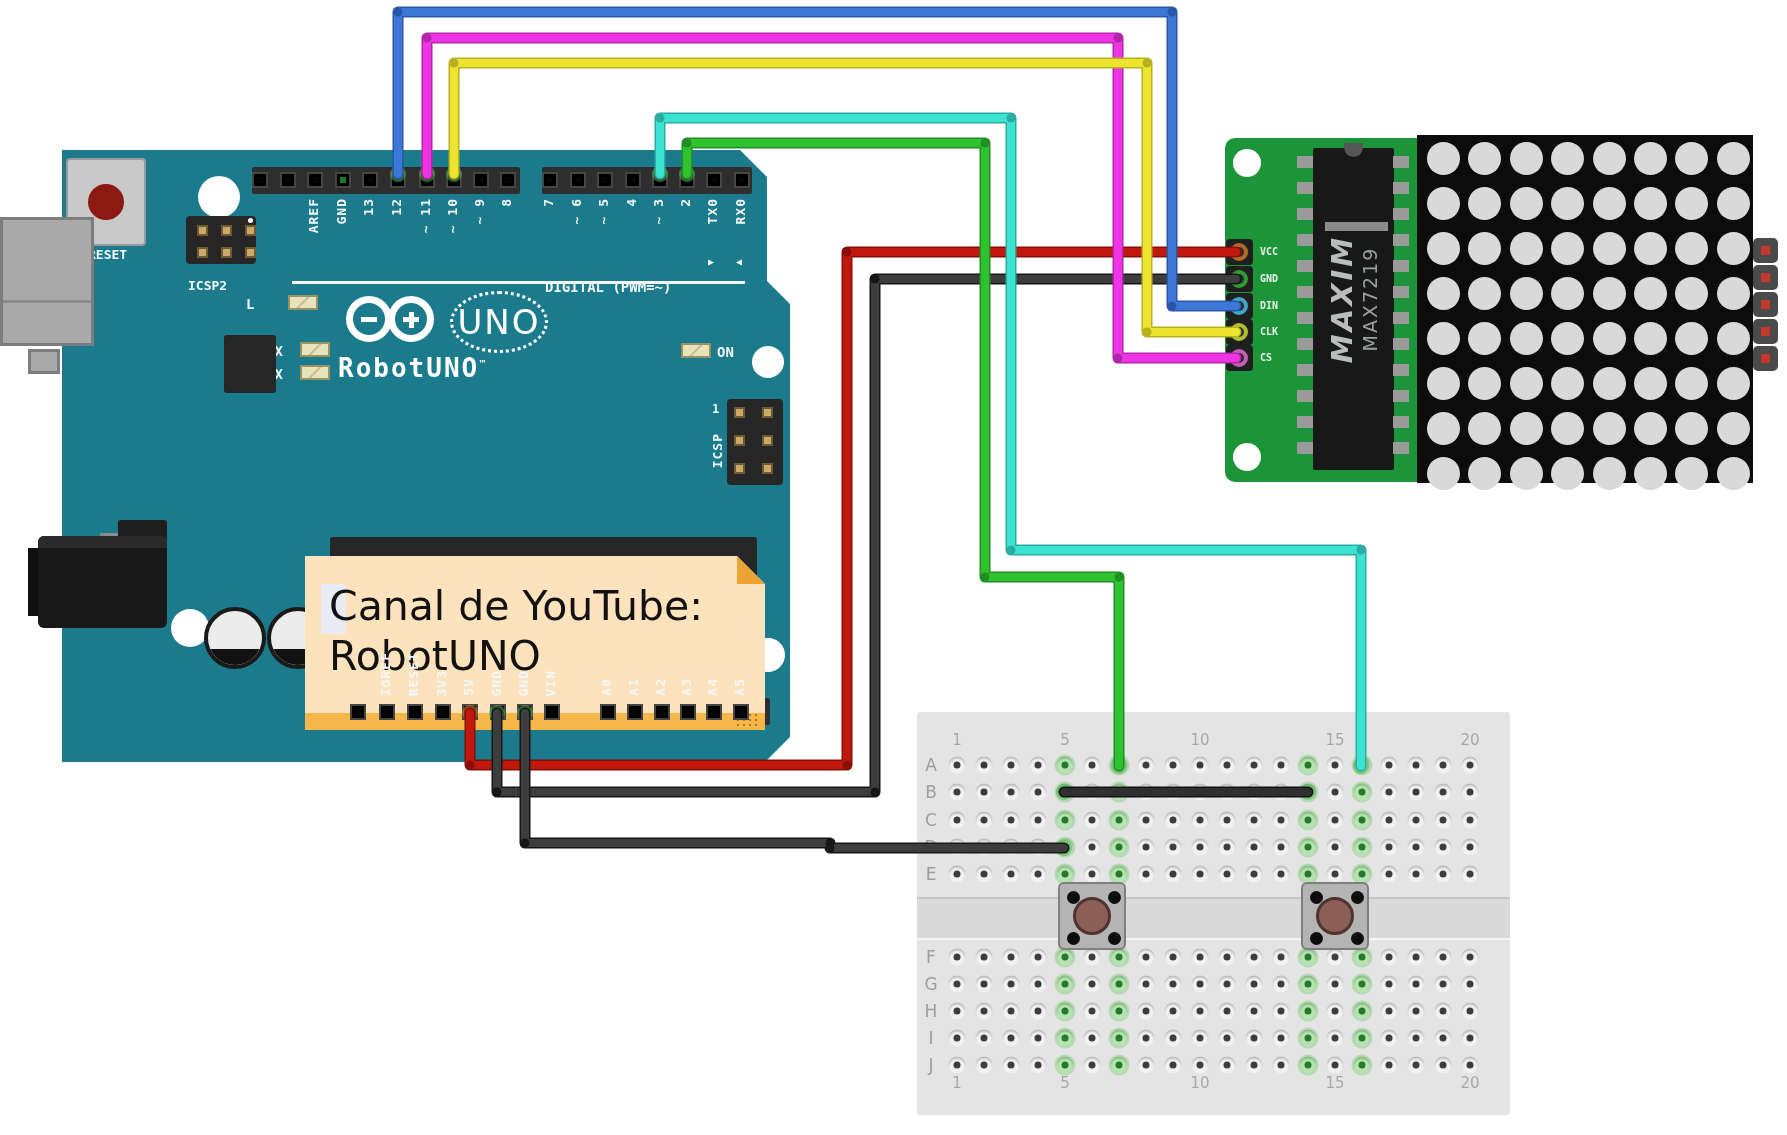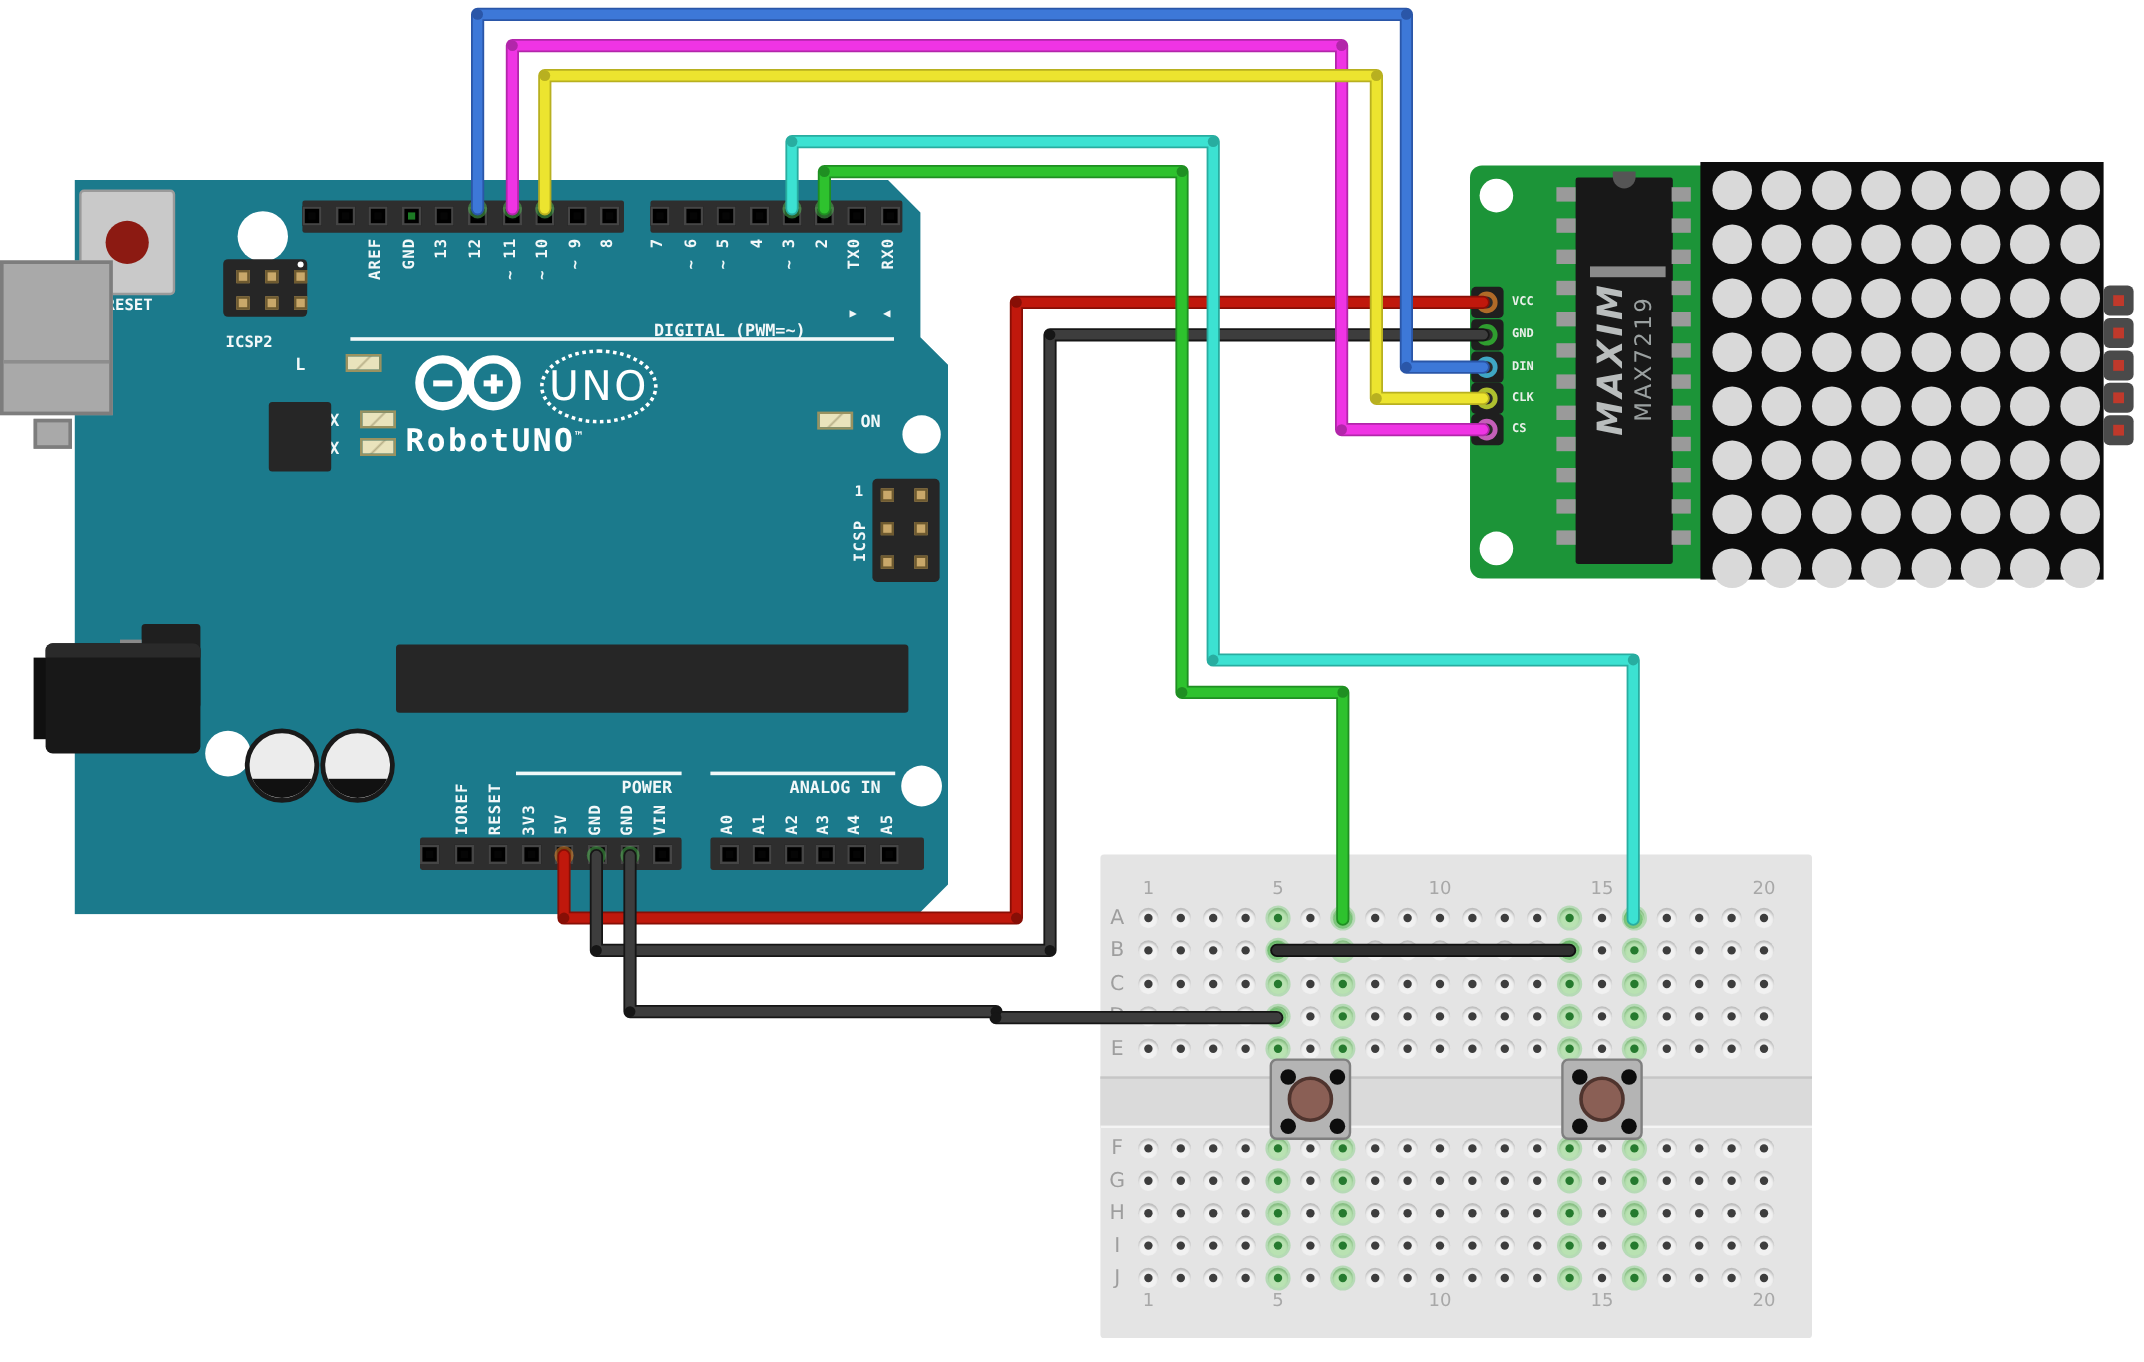--- a/index.html
+++ b/index.html
@@ -91,21 +91,21 @@
       </div>
     <div class="sk" style="left:126px;top:128px;font-size:13px;">ICSP2</div>
 
     <div class="pinstrip" style="left:190px;top:17px;width:268px;"></div>
     <div class="pinstrip" style="left:480px;top:17px;width:210px;"></div>
 
     <div class="pinstrip" style="left:288px;top:548px;width:218px;"></div>
     <div class="pinstrip" style="left:530px;top:548px;width:178px;"></div>
 
     <div class="wline" style="left:230px;top:131px;width:453px;"></div>
-    <div class="sk" style="left:483px;top:118px;text-align:right;">DIGITAL (PWM=~)</div>
+    <div class="sk" style="left:483px;top:129px;text-align:right;">DIGITAL (PWM=~)</div>
     <div class="wline" style="left:368px;top:493px;width:138px;"></div>
     <div class="sk" style="left:456px;top:499px;">POWER</div>
     <div class="wline" style="left:530px;top:493px;width:154px;"></div>
     <div class="sk" style="left:596px;top:499px;">ANALOG IN</div>
 
     <div class="sk" style="left:184px;top:146px;">L</div>
     <div class="ledrect" style="left:226px;top:145px;"></div>
     <div class="sk" style="left:204px;top:193px;">TX</div>
     <div class="ledrect" style="left:238px;top:192px;"></div>
     <div class="sk" style="left:204px;top:216px;">RX</div>
@@ -149,20 +149,43 @@
         <div class="goldpin" style="left: 672px; top: 257px;"></div>
         <div class="goldpin" style="left: 700px; top: 257px;"></div>
         <div class="goldpin" style="left: 672px; top: 285px;"></div>
         <div class="goldpin" style="left: 700px; top: 285px;"></div>
         <div class="goldpin" style="left: 672px; top: 313px;"></div>
         <div class="goldpin" style="left: 700px; top: 313px;"></div>
       </div>
     <div class="sk" style="left:650px;top:252px;font-size:12px;">1</div>
     <div class="vlabel" style="left:648px;top:283px;font-size:13px;">ICSP</div>
 
+    <div class="note">
+      <div class="note-c-hl"></div>
+      <div class="note-fold"></div>
+      <div class="note-strip"></div>
+      <div class="note-dots" id="notedots">
+          <b style="left: 0px; top: 0px;"></b>
+          <b style="left: 6px; top: 0px;"></b>
+          <b style="left: 12px; top: 0px;"></b>
+          <b style="left: 18px; top: 0px;"></b>
+          <b style="left: 0px; top: 5px;"></b>
+          <b style="left: 6px; top: 5px;"></b>
+          <b style="left: 12px; top: 5px;"></b>
+          <b style="left: 18px; top: 5px;"></b>
+          <b style="left: 0px; top: 10px;"></b>
+          <b style="left: 6px; top: 10px;"></b>
+          <b style="left: 12px; top: 10px;"></b>
+          <b style="left: 18px; top: 10px;"></b>
+        </div>
+      <div class="note-text">
+        <div>Canal de YouTube:</div>
+        <div>RobotUNO</div>
+      </div>
+    </div>
   </div>
 
   <div class="abs" style="left:0;top:217px;width:94px;height:129px;background:#a9a9a9;border:3px solid #7d7d7d;box-sizing:border-box;">
     <div class="abs" style="left:0;top:80px;width:100%;height:3px;background:#8d8d8d;"></div>
   </div>
   <div class="abs" style="left:28px;top:349px;width:32px;height:25px;background:#a9a9a9;border:3px solid #7d7d7d;box-sizing:border-box;"></div>
   <div class="abs" style="left:28px;top:548px;width:12px;height:68px;background:#101010;"></div>
   <div class="abs" style="left:38px;top:536px;width:129px;height:92px;background:#181818;border-radius:6px;">
     <div class="abs" style="left:0;top:0;width:100%;height:12px;background:#2a2a2a;border-radius:6px 6px 0 0;"></div>
   </div>

